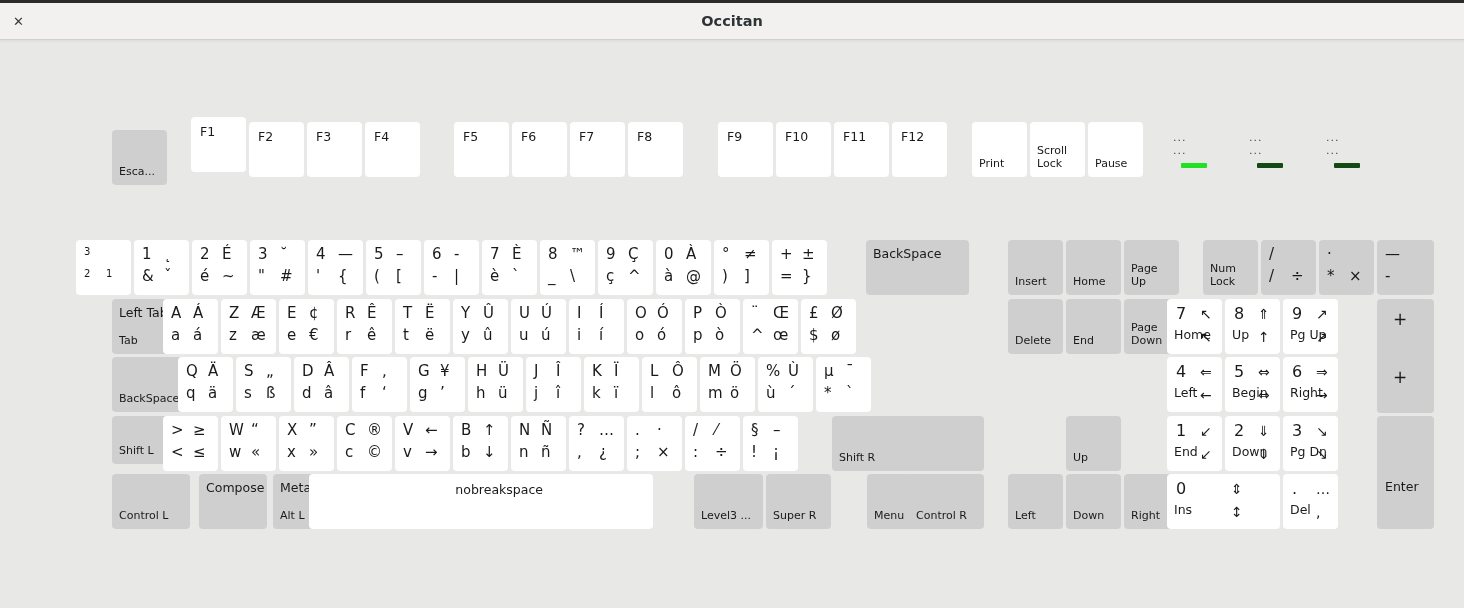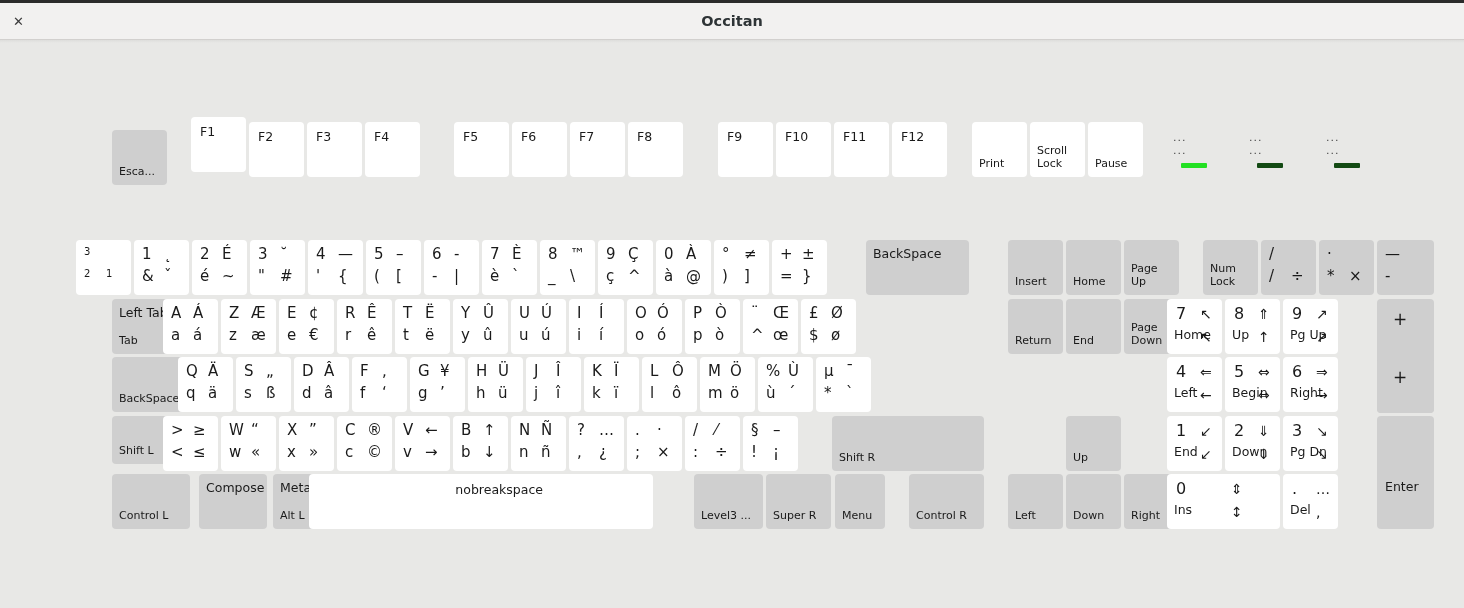--- a/index.html
+++ b/index.html
@@ -502,38 +502,38 @@
       </div>
       <div class="key" style="left: 309px; top: 431px; width: 344px; height: 55px; text-align: right;">
         <span class="spacebar-label">nobreakspace</span>
       </div>
       <div class="key gray" style="left: 658px; top: 431px; width: 69px; height: 55px;">
         <span class="lbl nm">Level3 ...</span>
       </div>
       <div class="key gray" style="left: 730px; top: 431px; width: 65px; height: 55px;">
         <span class="lbl nm">Super R</span>
       </div>
-      <div class="key gray" style="left: 799px; top: 431px; width: 50px; height: 55px;">
+      <div class="key gray" style="left: 831px; top: 431px; width: 50px; height: 55px;">
         <span class="lbl nm">Menu</span>
       </div>
       <div class="key gray" style="left: 873px; top: 431px; width: 75px; height: 55px;">
         <span class="lbl nm">Control R</span>
       </div>
       <div class="key gray" style="left: 972px; top: 197px; width: 55px; height: 55px;">
         <span class="lbl nm">Insert</span>
       </div>
       <div class="key gray" style="left: 1030px; top: 197px; width: 55px; height: 55px;">
         <span class="lbl nm">Home</span>
       </div>
       <div class="key gray" style="left: 1088px; top: 197px; width: 55px; height: 55px;">
         <span class="lbl nm" style="bottom: 21px;">Page</span>
         <span class="lbl nm">Up</span>
       </div>
       <div class="key gray" style="left: 972px; top: 256px; width: 55px; height: 55px;">
-        <span class="lbl nm">Return</span>
+        <span class="lbl nm">Delete</span>
       </div>
       <div class="key gray" style="left: 1030px; top: 256px; width: 55px; height: 55px;">
         <span class="lbl nm">End</span>
       </div>
       <div class="key gray" style="left: 1088px; top: 256px; width: 55px; height: 55px;">
         <span class="lbl nm" style="bottom: 21px;">Page</span>
         <span class="lbl nm">Down</span>
       </div>
       <div class="key gray" style="left: 1030px; top: 373px; width: 55px; height: 55px;">
         <span class="lbl nm">Up</span>

